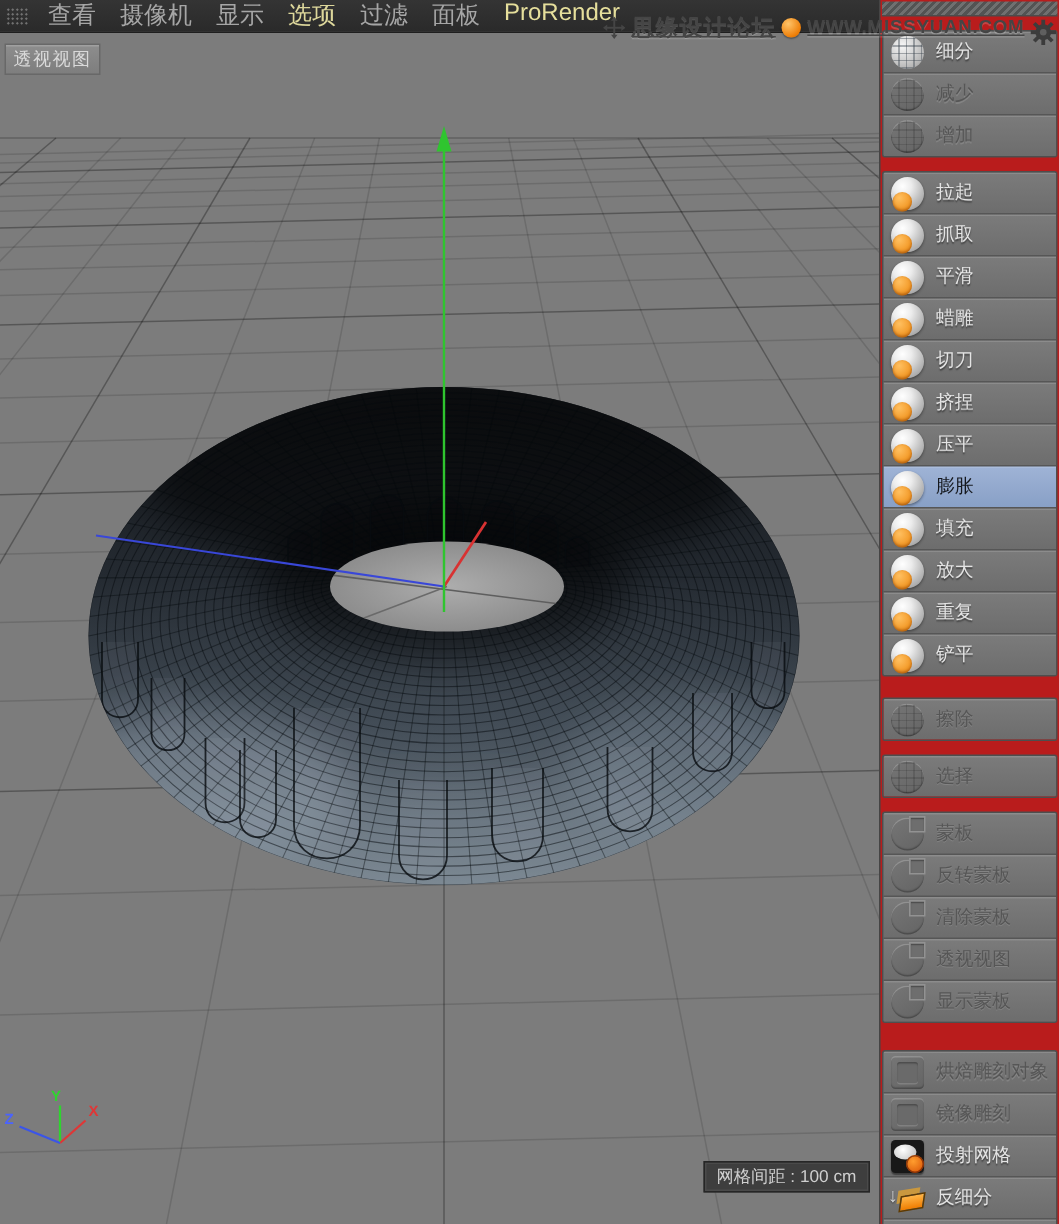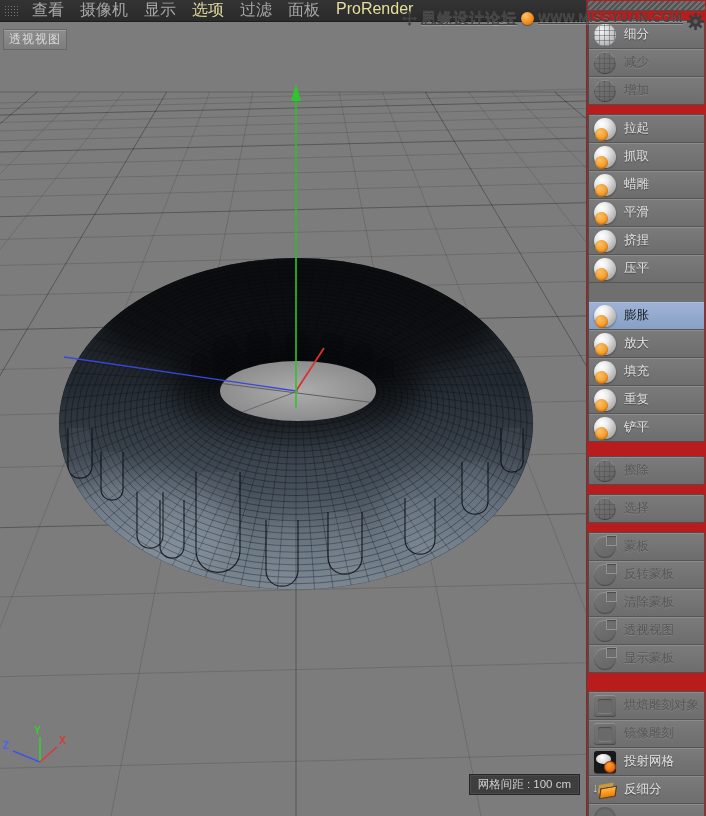--- a/index.html
+++ b/index.html
@@ -78,21 +78,21 @@
     background:linear-gradient(#7b7b7b,#6d6d6d);
     box-shadow:inset 0 1px 0 rgba(255,255,255,.13);
     border-bottom:1px solid #565656;cursor:default;
   }
   .tool-item:last-child{border-bottom:none;text-align:right;}
   .tool-item .lbl{
     font-size:12.5px;color:#e4e4e4;text-shadow:0 1px 1px rgba(0,0,0,.45);
     white-space:nowrap;overflow:hidden;
   }
   .tool-item.dis .lbl{color:#565656;text-shadow:0 1px 0 rgba(255,255,255,.13);}
-  .tool-item.sel{background:linear-gradient(#9fb3d6,#88a0c6);margin-top:19px;}
+  .tool-item.sel{background:linear-gradient(#9fb3d6,#88a0c6);}
   .tool-item.sel .lbl{color:#15181d;text-shadow:none;}
   
   .ic{width:22px;height:22px;position:relative;flex:none;margin:0 8px 0 5px;box-sizing:border-box;}
   .ic-ball{border-radius:50%;
     background:radial-gradient(circle at 35% 28%,#ffffff 0%,#ececec 28%,#c3c3c3 58%,#8d8d8d 100%);
     box-shadow:0 1px 2px rgba(0,0,0,.4);}
   .ic-ball::after{content:"";position:absolute;left:1px;bottom:-1px;width:13px;height:13px;border-radius:50%;
     background:radial-gradient(circle at 35% 30%,#ffc061,#ec8407);
     box-shadow:inset 0 -1px 2px rgba(120,50,0,.55);}
   .ic-wire{border-radius:50%;overflow:hidden;
@@ -390,45 +390,49 @@
         <div class="tool-item">
           <span class="ic ic-ball"></span>
           <span class="lbl">拉起</span>
         </div>
         <div class="tool-item">
           <span class="ic ic-ball"></span>
           <span class="lbl">抓取</span>
         </div>
         <div class="tool-item">
           <span class="ic ic-ball"></span>
+          <span class="lbl">平滑</span>
+        </div>
+        <div class="tool-item">
+          <span class="ic ic-ball"></span>
           <span class="lbl">蜡雕</span>
         </div>
         <div class="tool-item">
           <span class="ic ic-ball"></span>
-          <span class="lbl">平滑</span>
+          <span class="lbl">切刀</span>
         </div>
         <div class="tool-item">
           <span class="ic ic-ball"></span>
           <span class="lbl">挤捏</span>
         </div>
         <div class="tool-item">
           <span class="ic ic-ball"></span>
           <span class="lbl">压平</span>
         </div>
         <div class="tool-item sel">
           <span class="ic ic-ball"></span>
           <span class="lbl">膨胀</span>
         </div>
         <div class="tool-item">
           <span class="ic ic-ball"></span>
+          <span class="lbl">填充</span>
+        </div>
+        <div class="tool-item">
+          <span class="ic ic-ball"></span>
           <span class="lbl">放大</span>
-        </div>
-        <div class="tool-item">
-          <span class="ic ic-ball"></span>
-          <span class="lbl">填充</span>
         </div>
         <div class="tool-item">
           <span class="ic ic-ball"></span>
           <span class="lbl">重复</span>
         </div>
         <div class="tool-item">
           <span class="ic ic-ball"></span>
           <span class="lbl">铲平</span>
         </div>
       </div>

